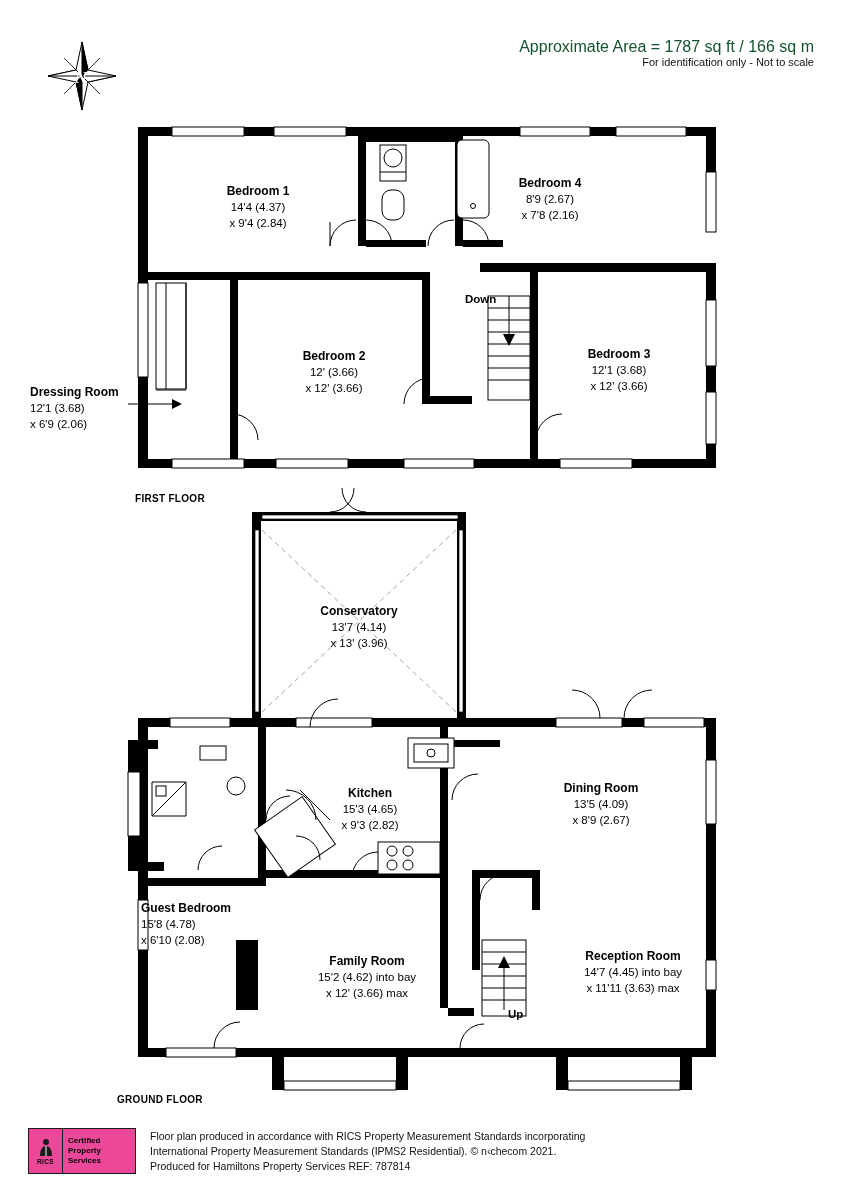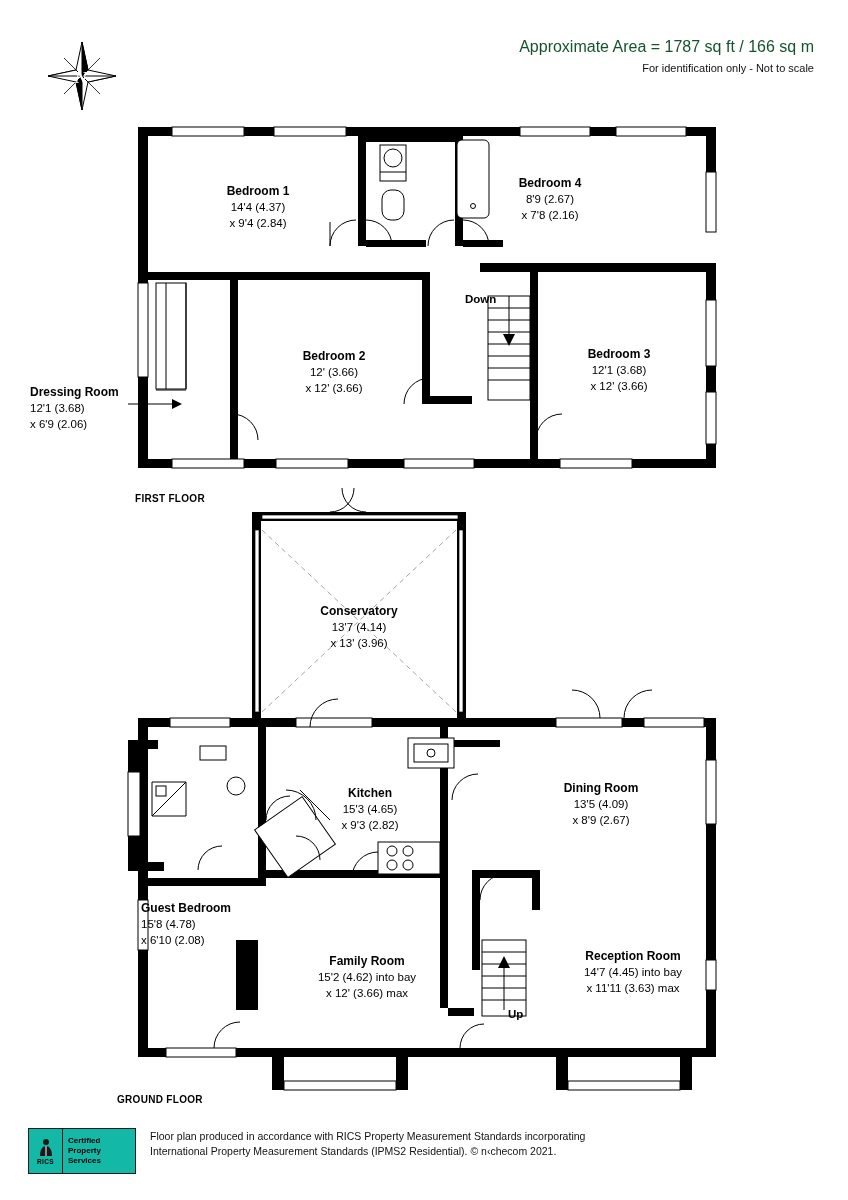--- a/index.html
+++ b/index.html
@@ -27,21 +27,20 @@
     letter-spacing: 0.2px;
     line-height: 1.1;
   }
   #area {
     font-size: 16px;
     margin-top: 10px;
     color: #14532d;
   }
   #disclaimer {
     font-size: 11px;
-    margin-top: 6px;
     color: #111;
   }
 
   
   #compass {
     position: absolute;
     left: 42px;
     top: 36px;
     width: 80px;
     height: 80px;
@@ -100,21 +99,21 @@
     display: flex;
     align-items: flex-start;
   }
   #rics-badge {
     width: 108px;
     height: 46px;
     border: 1px solid #1a1a1a;
     display: flex;
     align-items: center;
     flex: 0 0 auto;
-    background: #14b8a6;
+    background: #ec4899;
   }
   #rics-mark {
     width: 34px;
     height: 44px;
     display: flex;
     flex-direction: column;
     align-items: center;
     justify-content: center;
     border-right: 1px solid #1a1a1a;
     flex: 0 0 auto;
@@ -456,14 +455,15 @@
     </div>
     <div id="rics-text">
       <div>Certified</div>
       <div>Property</div>
       <div>Services</div>
     </div>
   </div>
   <div id="footer-text">
     <div>Floor plan produced in accordance with RICS Property Measurement Standards incorporating</div>
     <div>International Property Measurement Standards (IPMS2 Residential).   © n‹checom 2021.</div>
+    <div>Produced for Hamiltons Property Services   REF: 787814</div>
   </div>
 </div>
 
 </body></html>

